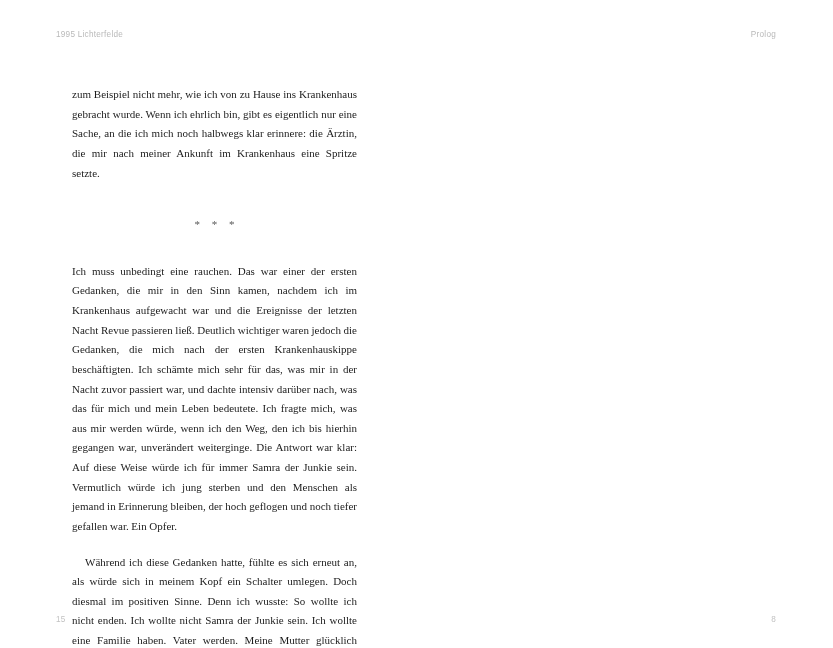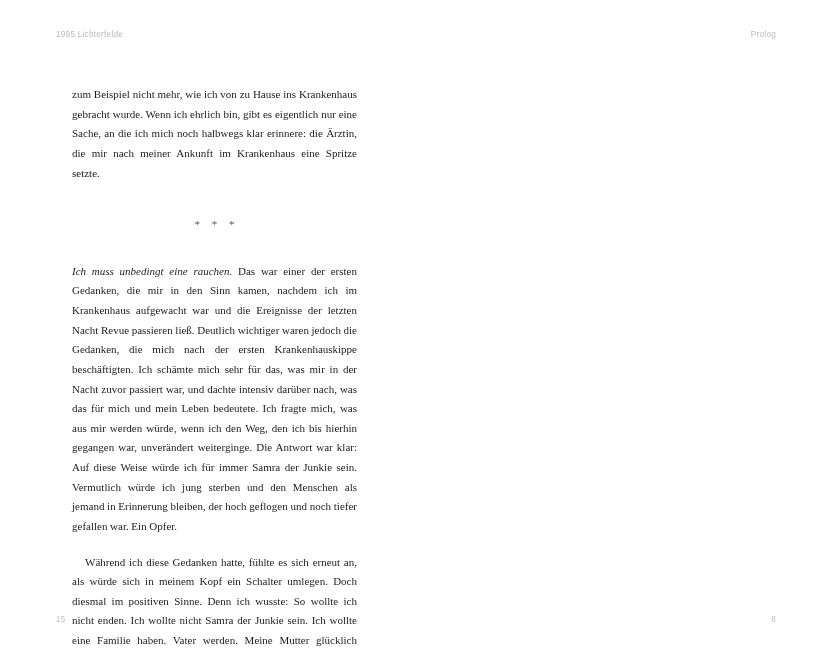--- a/index.html
+++ b/index.html
@@ -70,21 +70,21 @@
     margin: 16px;
     font-size: 11px;
     line-height: 19.62px;
     text-align: justify;
     text-justify: inter-word;
     hyphens: manual;
     -webkit-hyphens: manual;
     word-spacing: -0.1px;
   }
   p.para.indent { text-indent: 13px; }
-  p.para .lead-italic { font-style: italic; }
+  p.para .lead-italic { }
 
   
   .section-break {
     margin: 0;
     text-align: center;
     font-size: 11px;
     line-height: 19.62px;
     letter-spacing: 4.5px;
     color: #575757;
     padding: 16px 0 11px 0;

